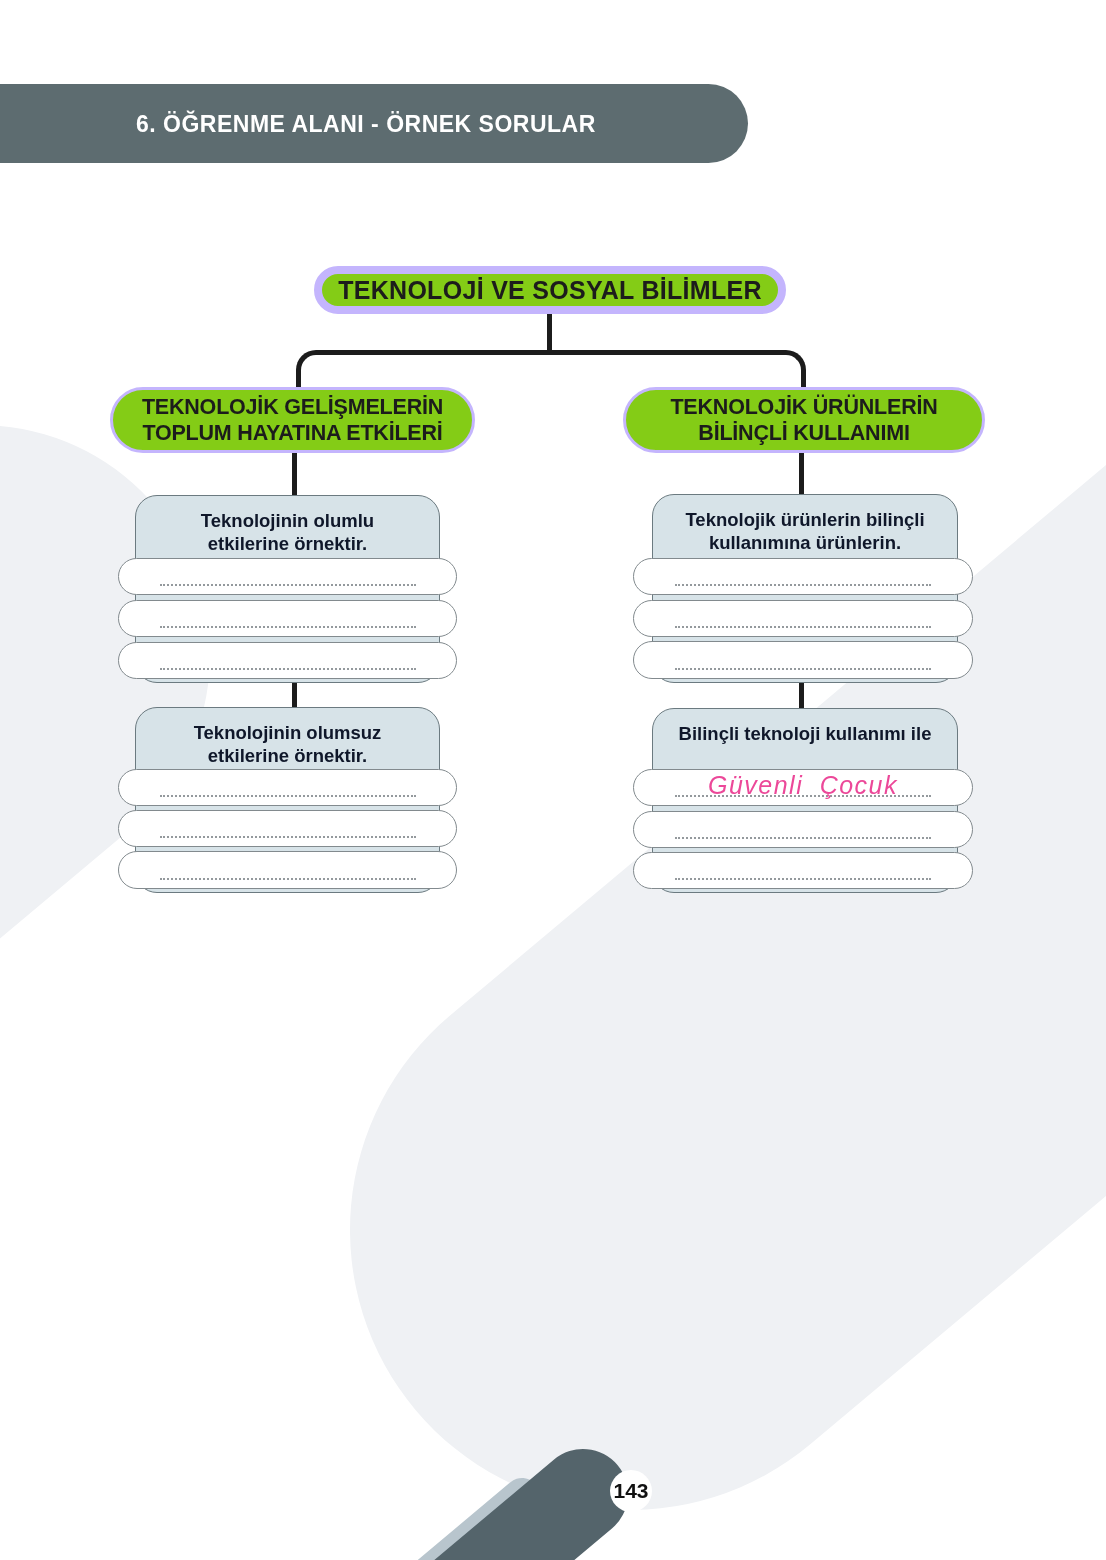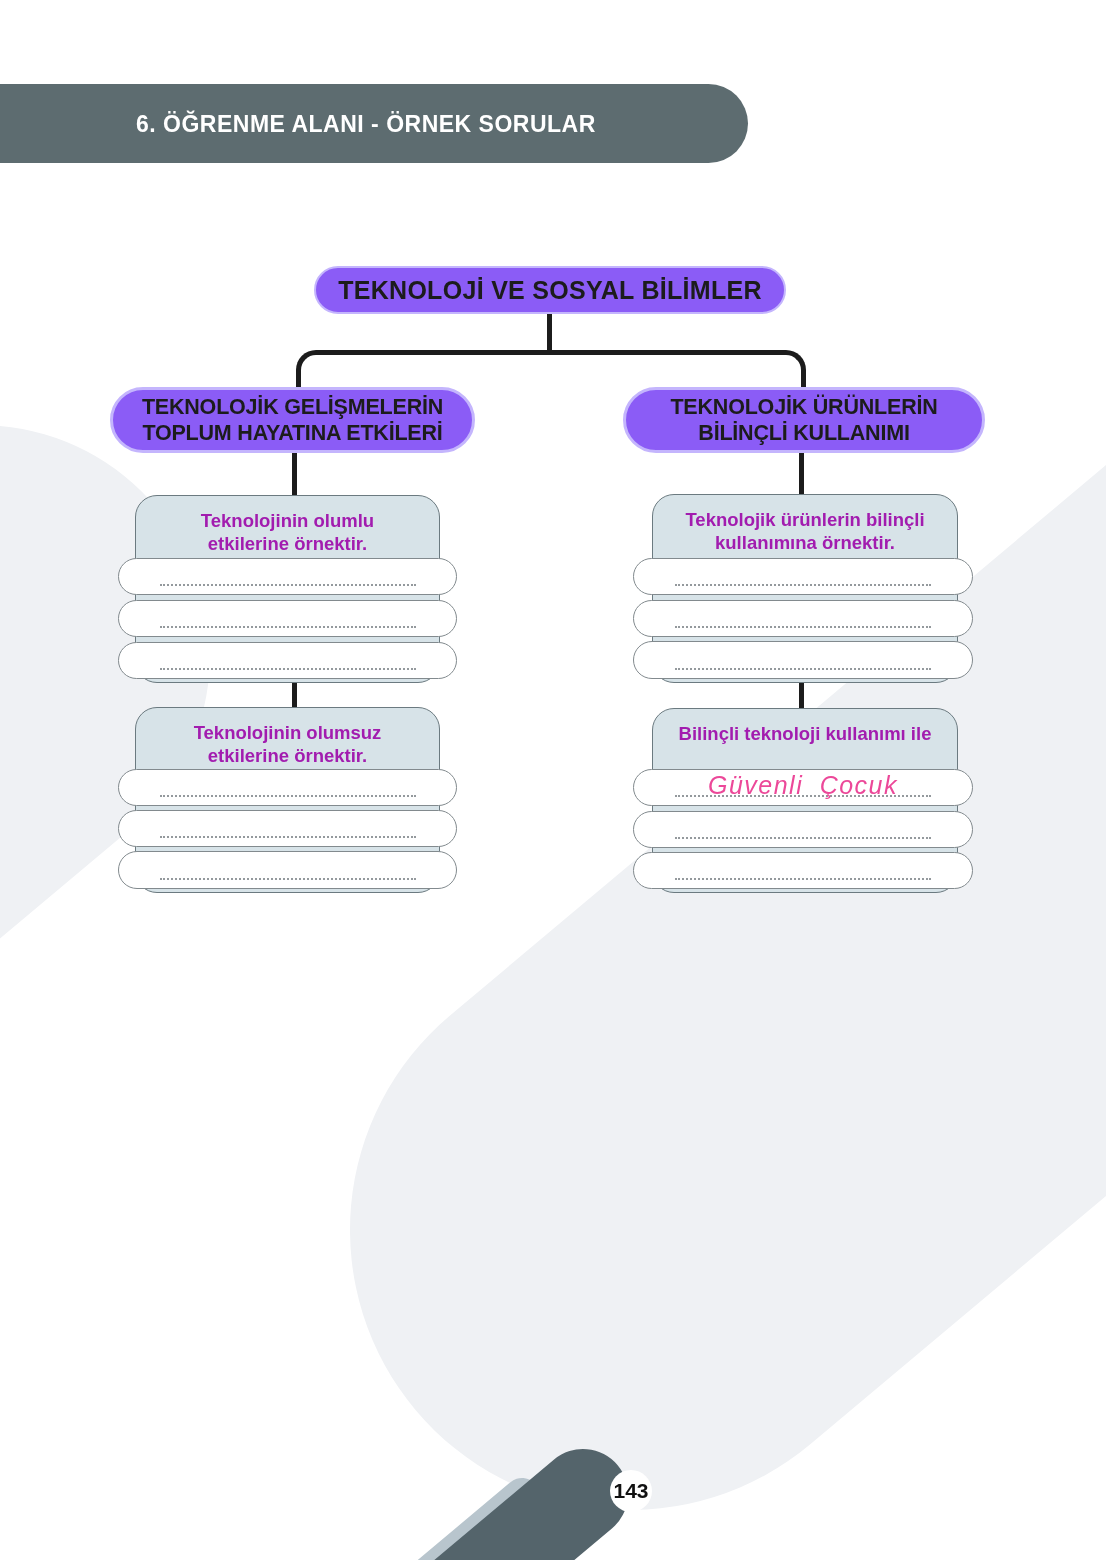--- a/index.html
+++ b/index.html
@@ -19,32 +19,32 @@
   .header-bar span{position:absolute;left:136px;top:0;line-height:80px;
                    color:#ffffff;font-weight:bold;font-size:23px;letter-spacing:.5px;}
 
   
   .stem{position:absolute;width:5px;background:#1c1c1c;}
   .bracket{position:absolute;left:296px;top:350px;width:510px;height:40px;
            border-top:5px solid #1c1c1c;border-left:5px solid #1c1c1c;border-right:5px solid #1c1c1c;
            border-radius:20px 20px 0 0;box-sizing:border-box;}
 
   
-  .node{position:absolute;background:#8b5cf6;border:2px solid #c4b5fd;border-radius:33px;
+  .node{position:absolute;background:#84cc16;border:8px solid #c4b5fd;border-radius:33px;
         display:flex;flex-direction:column;align-items:center;justify-content:center;
         text-align:center;color:#1c1c1c;font-weight:bold;box-sizing:border-box;}
   .root-node{left:314px;top:266px;width:472px;height:48px;font-size:25px;border-radius:26px;letter-spacing:.3px;}
   .branch-node{font-size:21.5px;line-height:26px;letter-spacing:-0.2px;border-width:3.5px;}
   .branch-left{left:110px;top:387px;width:365px;height:66px;}
   .branch-right{left:623px;top:387px;width:362px;height:66px;}
 
   
   .blue-box{position:absolute;background:#d7e3e8;border:1.5px solid #6b7a80;border-radius:22px;
             box-sizing:border-box;}
-  .blue-box .bb-text{display:block;text-align:center;font-weight:bold;color:#a21caf;
+  .blue-box .bb-text{display:block;text-align:center;font-weight:bold;color:#0f172a;
                      font-size:18.5px;line-height:23px;padding-top:13px;}
   .ans-pill{position:absolute;background:#ffffff;border:1.5px solid #828a8e;border-radius:19px;
             box-sizing:border-box;}
   .leader{position:absolute;left:50%;transform:translateX(-50%);bottom:8px;
           width:256px;height:0;border-bottom:2px dotted #94999d;}
   .handwriting{position:absolute;left:0;right:0;bottom:5px;text-align:center;
                font-family:Liberation Sans, sans-serif;font-style:italic;font-size:25px;
                color:#ec4899;letter-spacing:1.5px;word-spacing:8px;}
 
   
@@ -116,21 +116,21 @@
   <div class="ans-pill" style="left:118px;top:810px;width:339px;height:37px;">
       <div class="leader"></div>
     </div>
   <div class="ans-pill" style="left:118px;top:851px;width:339px;height:38px;">
       <div class="leader"></div>
     </div>
 
   <div class="blue-box" style="left:652px;top:494px;width:306px;height:189px;">
     <span class="bb-text">
       <span style="display:block">Teknolojik ürünlerin bilinçli</span>
-      <span style="display:block">kullanımına örnektir.</span>
+      <span style="display:block">kullanımına ürünlerin.</span>
     </span>
   </div>
   <div class="ans-pill" style="left:633px;top:558px;width:340px;height:37px;">
       <div class="leader"></div>
     </div>
   <div class="ans-pill" style="left:633px;top:600px;width:340px;height:37px;">
       <div class="leader"></div>
     </div>
   <div class="ans-pill" style="left:633px;top:641px;width:340px;height:38px;">
       <div class="leader"></div>

